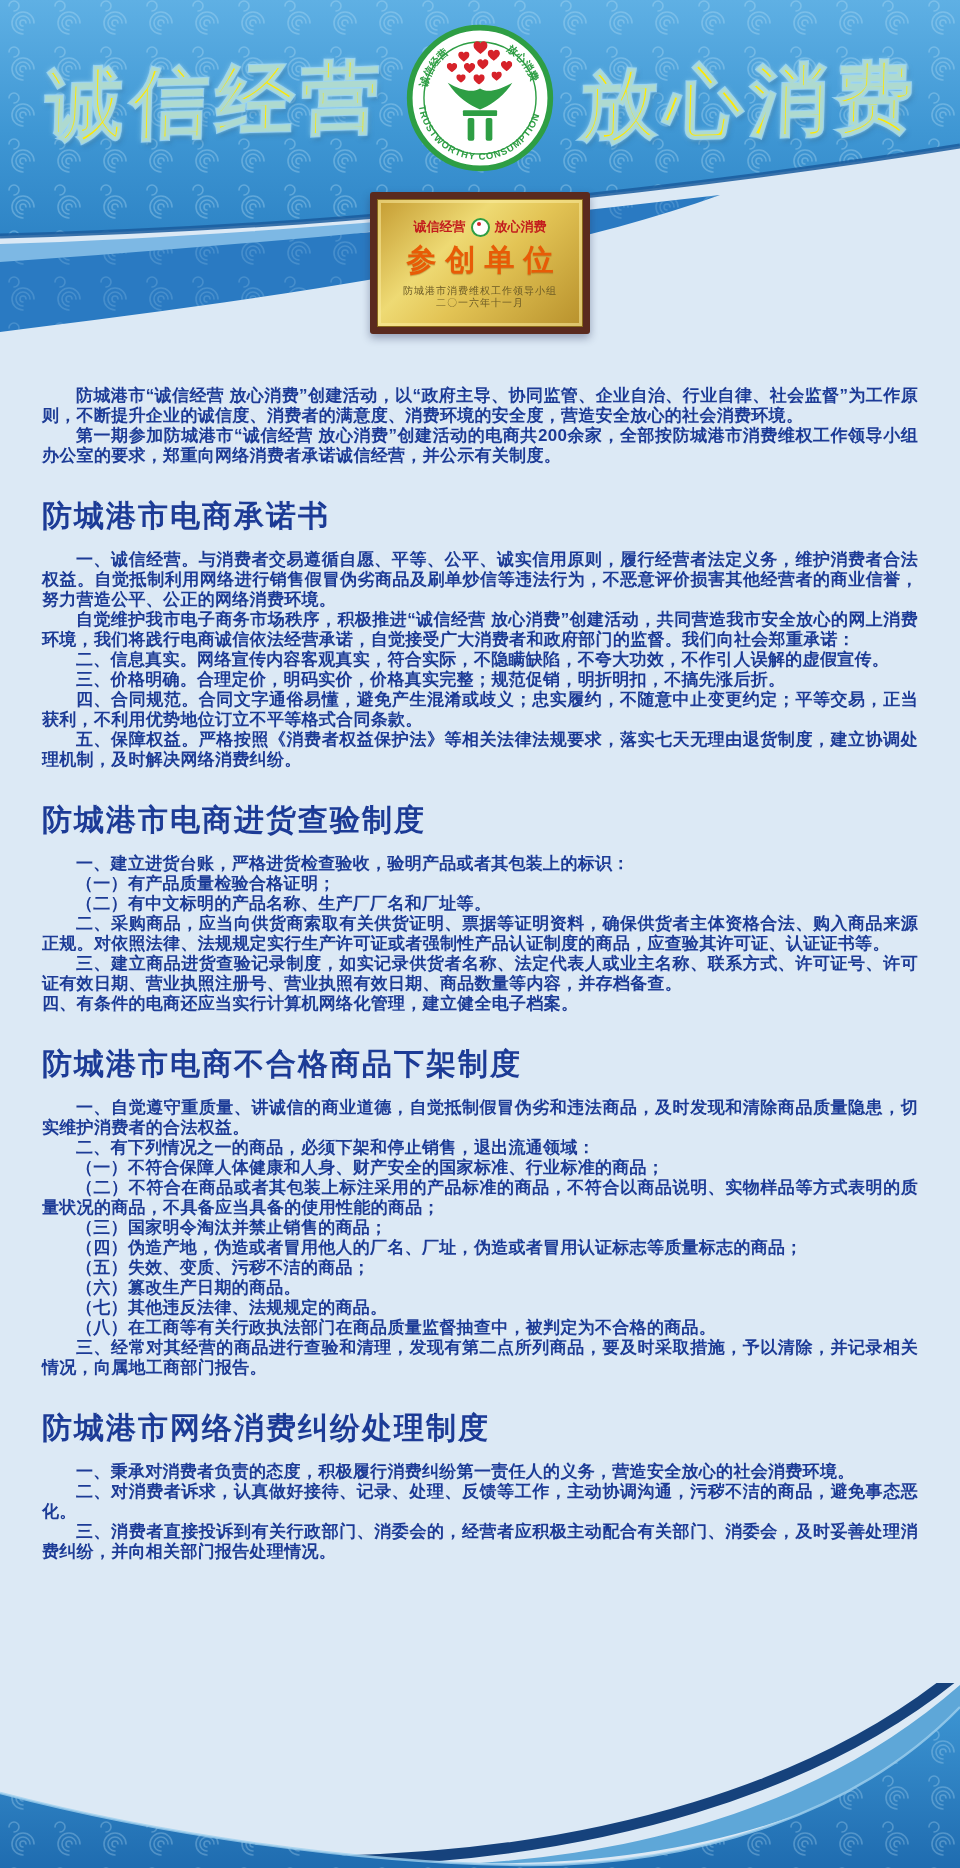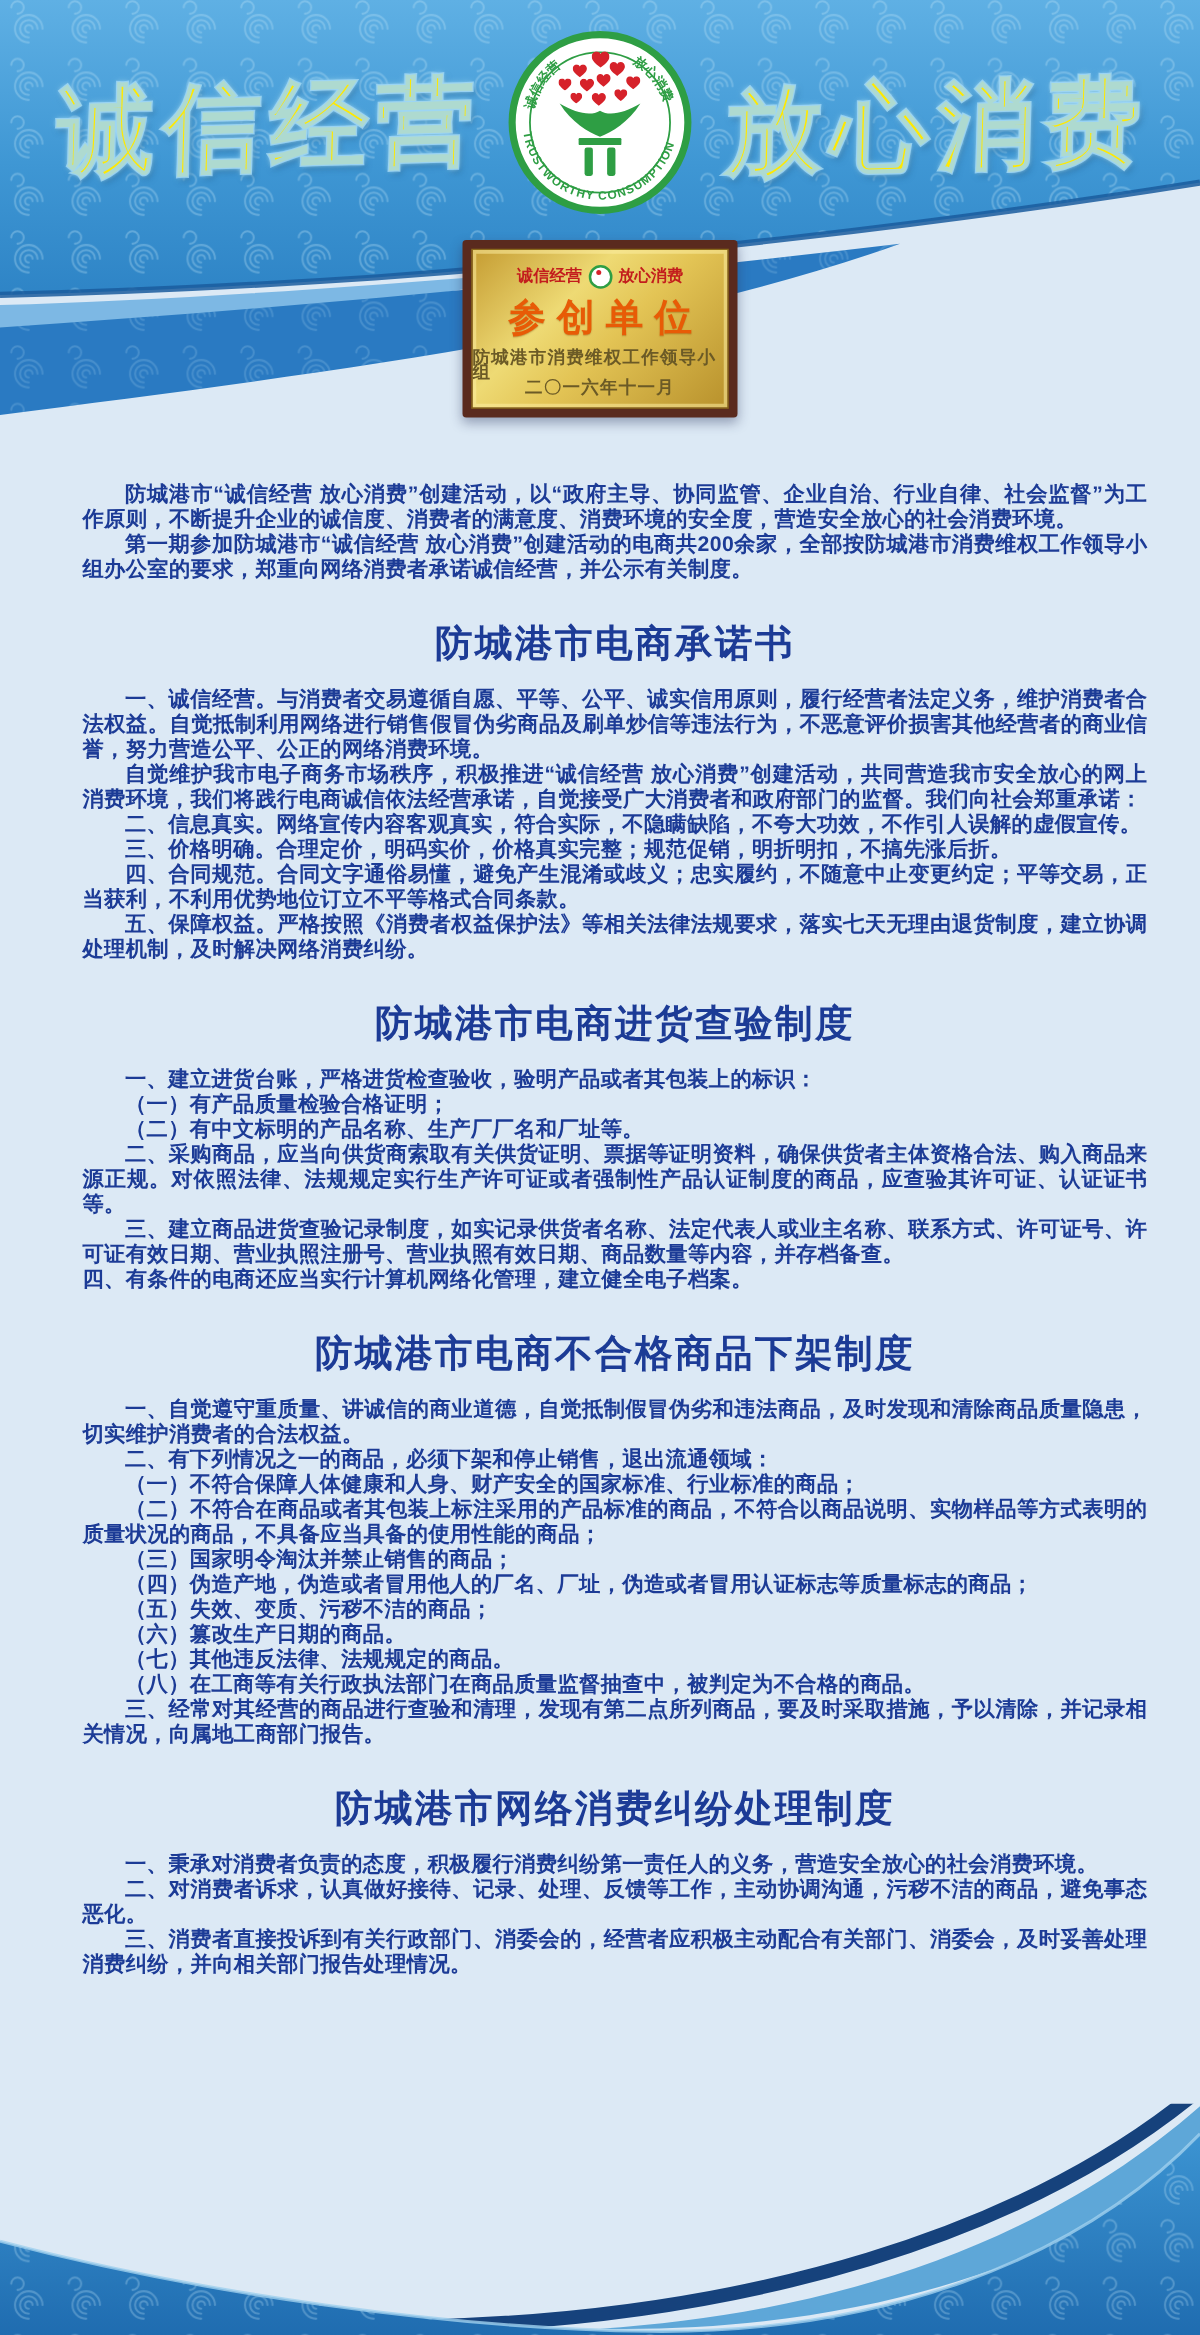--- a/index.html
+++ b/index.html
@@ -39,30 +39,30 @@
     width:15px;height:15px;border-radius:50%;background:#fff;border:2px solid #2e9e44;
     position:relative;flex:0 0 auto;
   }
   .plaque-mini-logo::after{
     content:"";position:absolute;left:4px;top:2px;width:4px;height:4px;border-radius:50%;background:#d6222a;
   }
   .plaque-title{
     font-size:30px;font-weight:bold;color:#e85b06;letter-spacing:9px;padding-left:9px;
     margin:3px 12px 4px;text-shadow:0 1px 1px rgba(120,60,0,.35);white-space:nowrap;
   }
-  .plaque-sub{font-size:14px;color:#6b5a26;letter-spacing:1px;line-height:12px;font-weight:bold;}
-  
-  .content{position:relative;z-index:2;padding:86px 42px 0 66px;color:#1c3b96;}
+  .plaque-sub{font-size:10px;color:#6b5a26;letter-spacing:1px;line-height:12px;font-weight:normal;}
+  
+  .content{position:relative;z-index:2;padding:86px 42px 0 42px;color:#1c3b96;}
   .bp{
     margin:0;font-size:17px;line-height:20px;text-align:justify;text-indent:2em;
     font-weight:bold;letter-spacing:.3px;
   }
   .bp.ni{text-indent:0;}
   .sec-h{
-    margin:30px 0 14px 0;text-align:center;font-size:30px;line-height:40px;
+    margin:30px 0 14px 0;text-align:left;font-size:30px;line-height:40px;
     font-weight:bold;color:#1c3b96;letter-spacing:2px;
   }
   .intro .bp{font-weight:bold;}
   
   .footer-svg{position:absolute;left:0;bottom:0;z-index:1;}
 </style>
 </head>
 <body>
 
 <div class="poster">

